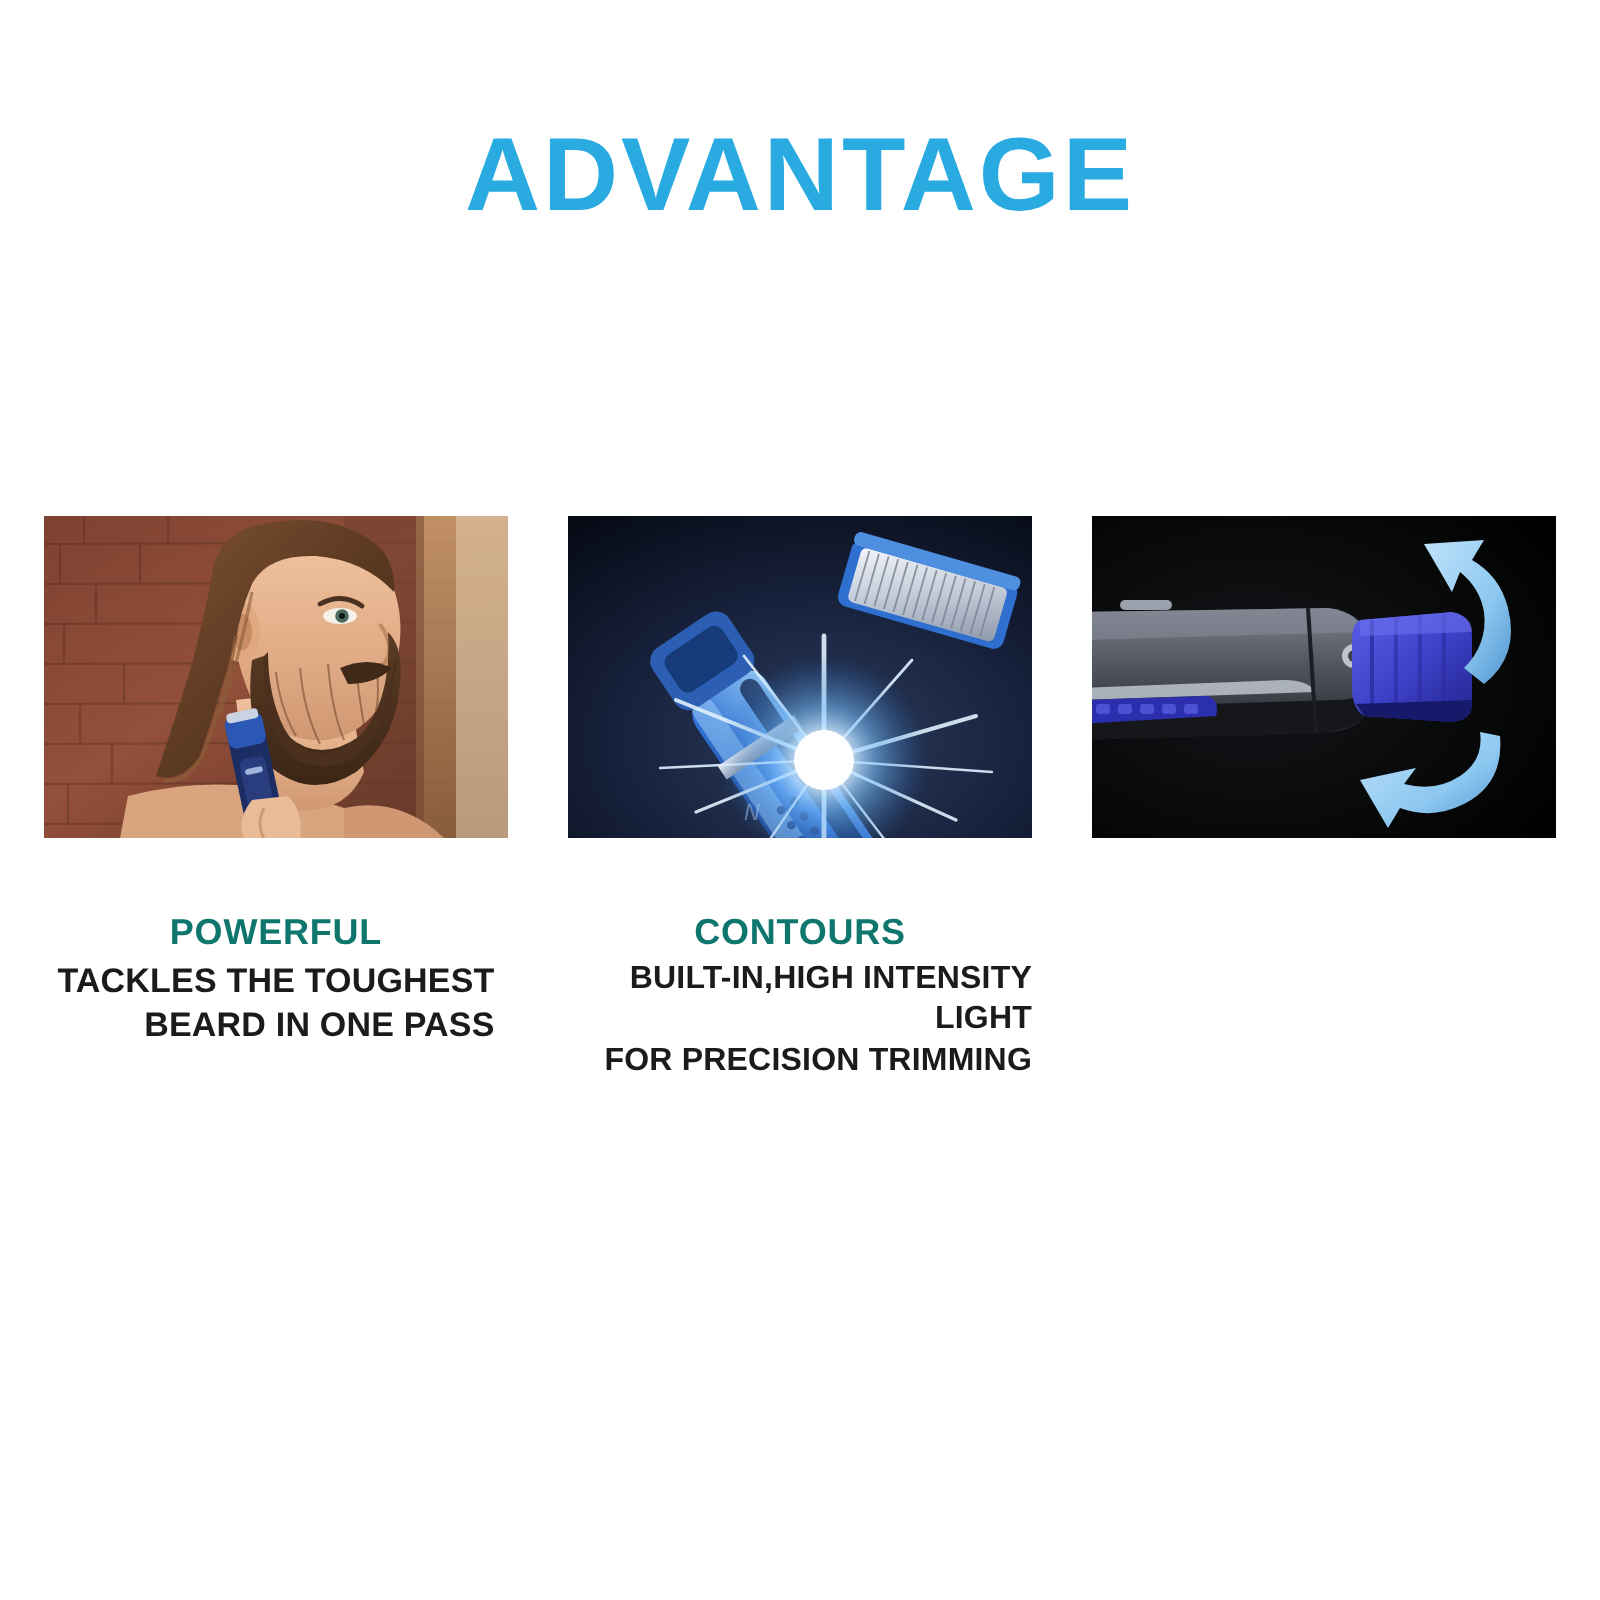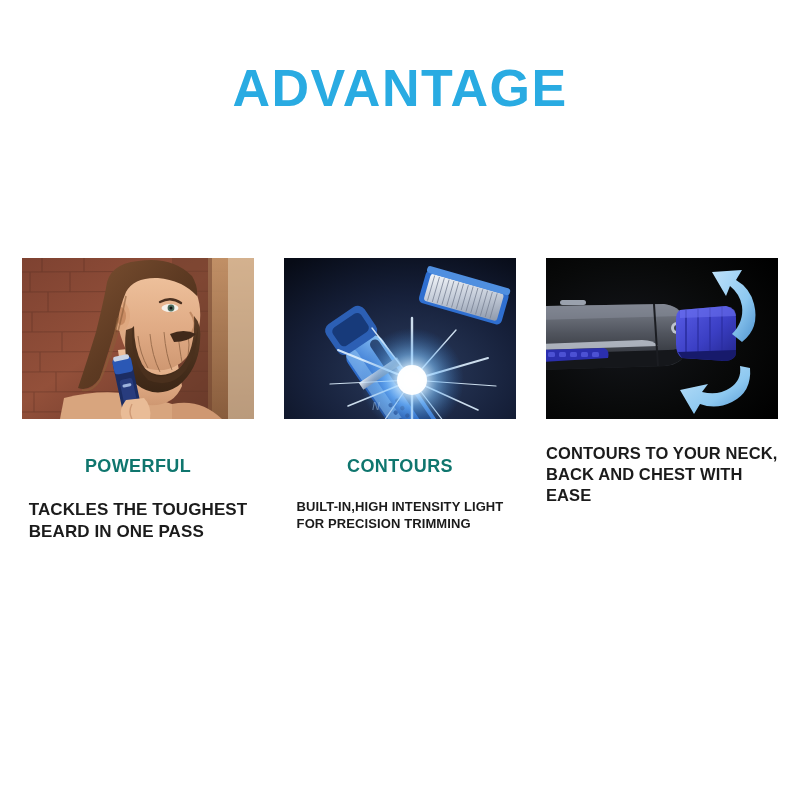--- a/index.html
+++ b/index.html
@@ -57,30 +57,30 @@
   .caption-heading {
     margin-top: 38px;
     font-size: 18px;
     font-weight: bold;
     color: #0f766e;
     letter-spacing: .4px;
     text-align: center;
     line-height: 1;
   }
   .caption-body {
-    margin-top: 24px;
+    margin-top: 5px;
     font-size: 17px;
     font-weight: bold;
     color: #1b1b1b;
-    text-align: left;
+    text-align: right;
     line-height: 1.28;
     letter-spacing: .1px;
     white-space: pre-line;
   }
-  .feature-2 .caption-body { font-size: 13px; }
+  .feature-2 .caption-body { font-size: 16px; }
   .feature-3 .caption-body { font-size: 16.5px; }
 </style>
 </head>
 <body>
 
 <div class="page-title">ADVANTAGE</div>
 
 <div class="features">
 
   <div class="feature feature-1">
@@ -361,17 +361,15 @@
                    Q194 36 196 48 Q198 64 186 76 Z" fill="url(#arrowG)"></path>
         </g>
 
         <g>
           <path d="M204 110 Q206 134 186 144 Q170 152 154 146
                    L148 156 L134 132 L162 126 L156 134
                    Q172 138 184 130 Q196 122 194 108 Z" fill="url(#arrowG)"></path>
         </g>
       </svg>
     </div>
-    <div class="caption-body">CONTOURS TO YOUR NECK,
-BACK AND CHEST WITH EASE</div>
   </div>
 
 </div>
 
 </body></html>

